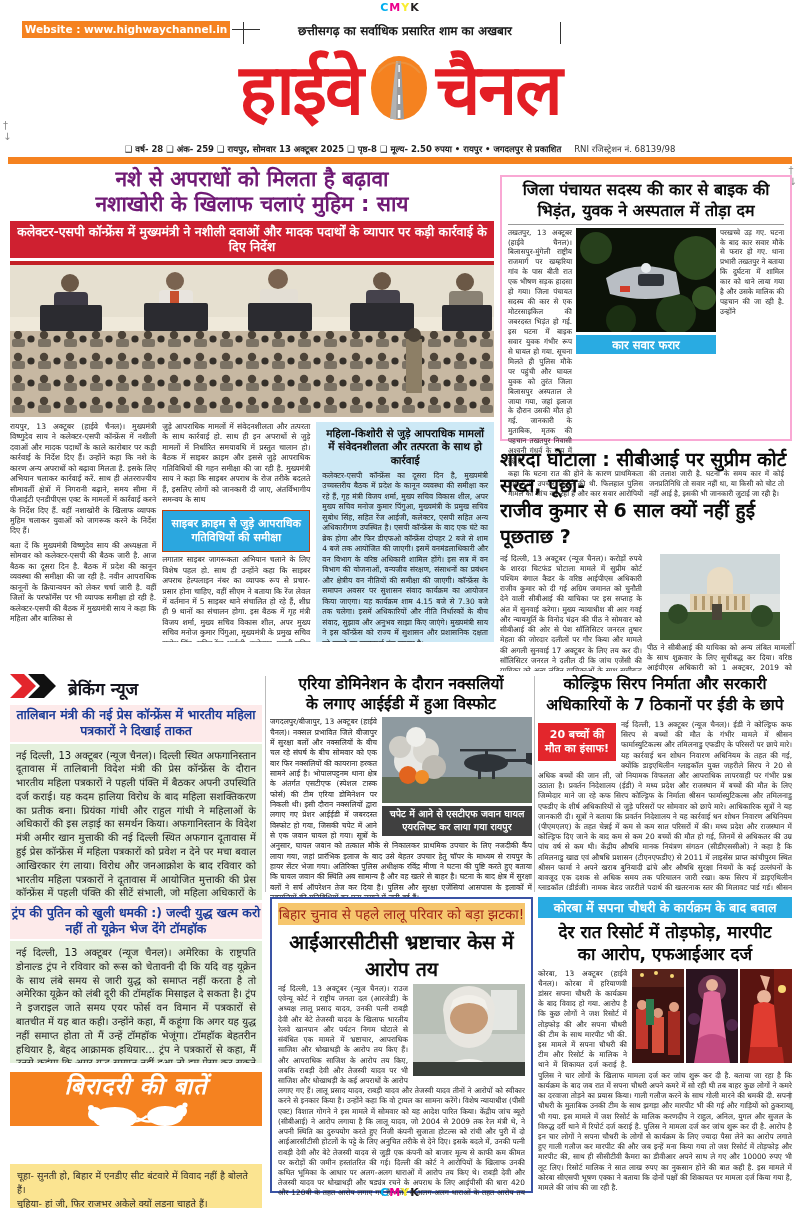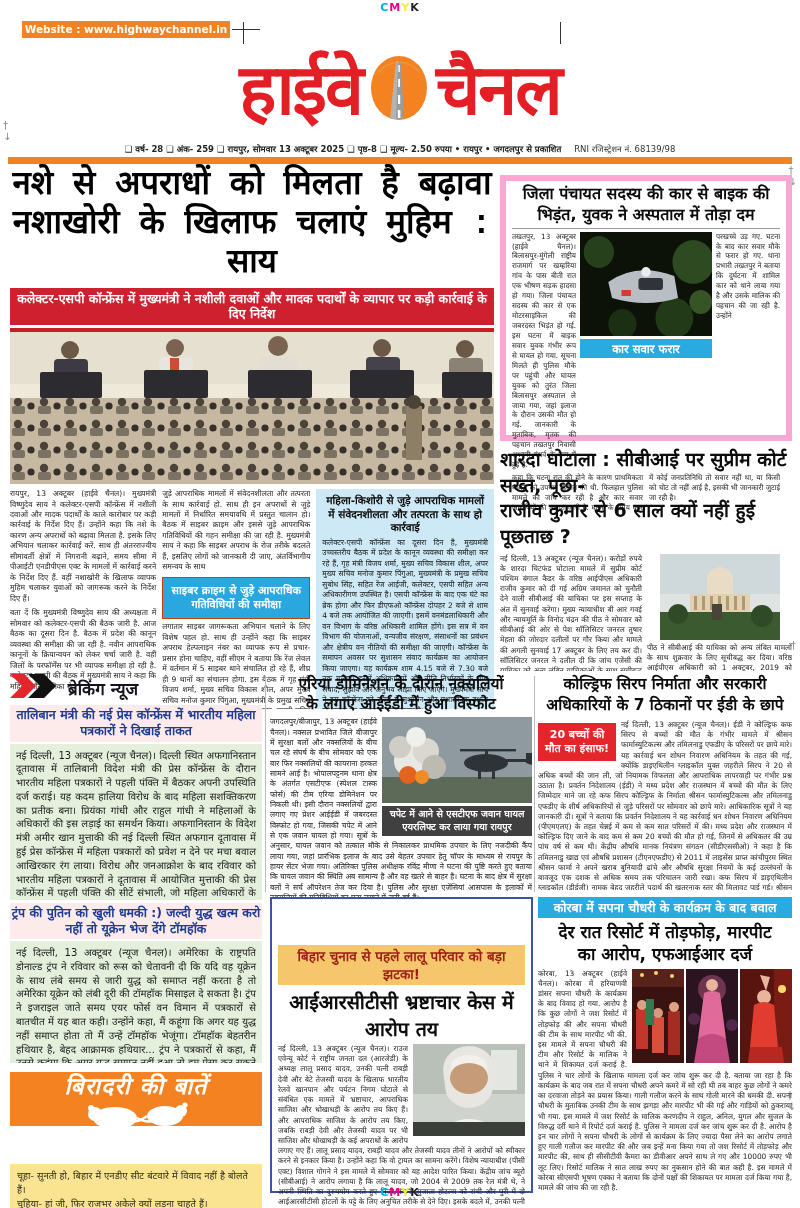--- a/index.html
+++ b/index.html
@@ -15,34 +15,34 @@
   .tagline{position:absolute;left:250px;top:22px;width:310px;text-align:center;font-size:12px;font-weight:bold;color:#1a1a1a;}
   .tag-rule{position:absolute;top:22px;width:1px;height:22px;background:#333;}
   .logo-row{position:absolute;left:0;right:0;top:40px;height:100px;display:flex;align-items:center;justify-content:center;gap:8px;}
   .logo-word{font-size:70px;line-height:1;font-weight:bold;color:#e31e25;letter-spacing:-2px;}
   .dateline{position:absolute;left:0;right:0;top:143px;text-align:center;font-size:8.5px;font-weight:bold;color:#222;}
   .dateline .rni{font-weight:normal;color:#333;margin-left:10px;}
   .orange-rule{position:absolute;left:8px;right:8px;top:157px;height:7px;background:#f58220;}
   .crop{position:absolute;color:#888;font-size:10px;} 
   
   .lead{position:absolute;left:10px;top:167px;width:484px;}
-  .lead-headline{font-size:33px;font-weight:800;line-height:1.18;text-align:center;color:#000000;font-family:Liberation Mono, monospace;}
+  .lead-headline{font-size:21px;font-weight:800;line-height:1.18;text-align:center;color:#701a75;}
   .lead-kicker{margin-top:4px;background:#cf2030;color:#fff;font-size:12.5px;font-weight:bold;text-align:center;padding:3px 2px;line-height:1.25;}
   .lead-photo{display:block;width:484px;height:156px;margin-top:3px;}
   .lead-body{display:flex;gap:6px;margin-top:5px;height:220px;overflow:hidden;}
   .lead-col{font-size:7.6px;line-height:1.38;text-align:justify;}
   .lead-col p{margin:0 0 4px;}
   .col1{width:150px;} .col2{width:152px;}
   .cyber-box{background:#2ba7df;border:1px solid #c2410c;color:#fff;font-weight:bold;font-size:11px;
              text-align:center;padding:6px 3px;margin:3px 0;line-height:1.3;}
   .lead-sidebar{width:170px;background:#cde9f6;padding:5px 6px;box-sizing:content-box;}
   .lead-sidebar h3{margin:0 0 3px;font-size:10.5px;line-height:1.3;text-align:center;color:#0c0c0c;}
   .lead-sidebar p{margin:0;font-size:7.5px;line-height:1.4;text-align:justify;}
   
-  .story-accident{position:absolute;left:500px;top:175px;width:292px;height:266px;border:6px solid #f9a8d4;
+  .story-accident{position:absolute;left:500px;top:175px;width:292px;height:266px;border:2px solid #f9a8d4;
                   box-sizing:border-box;padding:3px 6px;background:#fff;}
   .acc-headline{font-size:16px;font-weight:800;text-align:center;line-height:1.3;color:#0c0c0c;border-bottom:1px solid #999;padding-bottom:2px;}
   .acc-row{display:flex;gap:4px;margin-top:3px;}
   .acc-side{width:64px;font-size:7.2px;line-height:1.38;text-align:justify;}
   .acc-center{flex:1;}
   .acc-photo{display:block;width:100%;height:104px;}
   .acc-label{margin-top:3px;background:#29abe2;color:#fff;font-weight:bold;font-size:11.5px;text-align:center;padding:2px 0;}
   .acc-bottom{margin-top:3px;font-size:7.2px;line-height:1.38;text-align:justify;column-count:2;column-gap:6px;height:56px;overflow:hidden;}
   .story-sharda{position:absolute;left:500px;top:447px;width:292px;height:224px;overflow:hidden;}
   .sharda-headline{font-size:19px;font-weight:800;line-height:1.35;color:#0c0c0c;text-align:left;}
@@ -62,21 +62,21 @@
   .bir-orange{background:#f58220;height:54px;text-align:center;position:relative;overflow:hidden;}
   .bir-title{color:#fff;font-weight:bold;font-size:23px;font-style:italic;line-height:1.0;padding-top:3px;letter-spacing:1px;}
   .bir-yellow{background:#fbe491;padding:5px 7px;font-size:9.5px;font-weight:normal;color:#33302a;line-height:1.45;height:58px;overflow:hidden;margin-top:38px;}
   .ied{position:absolute;left:270px;top:674px;width:262px;}
   .ied-headline{font-size:15.5px;font-weight:800;text-align:center;line-height:1.3;color:#0c0c0c;}
   .ied-body{margin-top:3px;font-size:7.5px;line-height:1.38;text-align:justify;height:196px;overflow:hidden;}
   .ied-photo{float:right;width:150px;height:86px;margin:0 0 3px 5px;}
   .ied-caption{float:right;clear:right;width:150px;background:#404040;color:#fff;font-weight:bold;font-size:9.5px;
                text-align:center;line-height:1.35;padding:2px 0;margin:0 0 3px 5px;}
   .irctc{position:absolute;left:270px;top:897px;width:263px;height:296px;border:2px solid #3a53a4;box-sizing:border-box;padding:4px 6px;background:#fff;}
-  .irctc-kicker{background:#f6c66d;color:#9c1f15;font-weight:700;font-size:13.5px;text-align:center;padding:2px 0;margin-top:42px;}
+  .irctc-kicker{background:#f6c66d;color:#9c1f15;font-weight:400;font-size:13.5px;text-align:center;padding:2px 0;}
   .irctc-headline{font-size:19.5px;font-weight:800;text-align:center;margin:3px 0 2px;color:#0c0c0c;}
   .irctc-body{font-size:7.4px;line-height:1.38;text-align:justify;height:214px;overflow:hidden;}
   .lalu-photo{float:right;width:112px;height:92px;margin:0 0 3px 5px;}
   .coldrif{position:absolute;left:538px;top:674px;width:254px;}
   .coldrif-headline{font-size:15.5px;font-weight:800;text-align:center;line-height:1.35;color:#0c0c0c;}
   .coldrif-body{margin-top:4px;font-size:7.4px;line-height:1.38;text-align:justify;height:170px;overflow:hidden;}
   .coldrif-red{float:left;width:72px;background:#e3262c;color:#fff;font-weight:bold;font-size:11px;text-align:center;
                padding:5px 3px;margin:3px 5px 3px 0;line-height:1.3;}
   .korba{position:absolute;left:538px;top:897px;width:254px;}
   .korba-band{background:#29abe2;color:#fff;font-weight:bold;font-size:12.5px;text-align:center;padding:2px 0;}
@@ -93,20 +93,21 @@
   <div class="cmyk cmyk-top">
     <span class="c">C</span><span class="m">M</span><span class="y">Y</span><span class="k">K</span>
   </div>
   <div class="crop" style="left:3px;top:120px;">†<br>↓</div>
   <div class="crop" style="right:3px;top:165px;position:absolute;">†<br>↓</div>
   <div class="crop" style="right:4px;top:640px;position:absolute;">†</div>
   <div class="crop" style="right:4px;top:1090px;position:absolute;">†<br>↓</div>
 
   <div class="website-bar">Website : www.highwaychannel.in</div>
   <div class="website-tick"></div>
+  <div class="tagline">छत्तीसगढ़ का सर्वाधिक प्रसारित शाम का अखबार</div>
   <div class="tag-rule" style="left:243px;"></div>
   <div class="tag-rule" style="left:560px;"></div>
 
   <div class="logo-row">
     <span class="logo-word">हाईवे</span>
     <span>
       <svg width="58" height="66" viewBox="0 0 58 66">
         <ellipse cx="29" cy="33" rx="28" ry="32" fill="#f58220"></ellipse>
         <polygon points="24,64 34,64 31,6 27,6" fill="#9b9b9b"></polygon>
         <polygon points="20,64 26,64 28,6 26,6" fill="#b3b3b3"></polygon>

